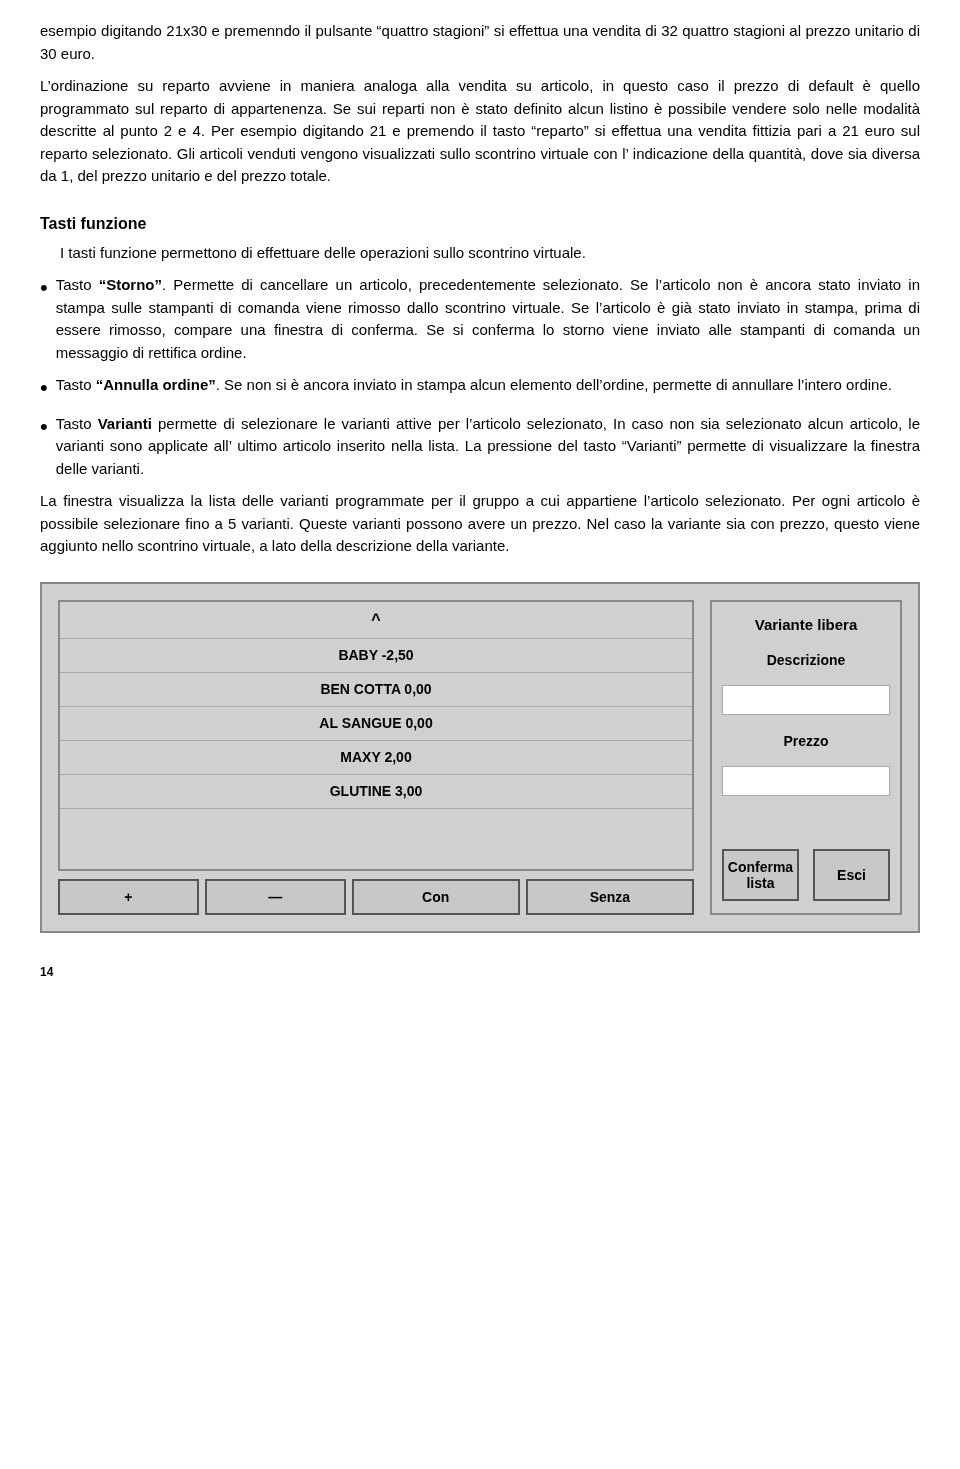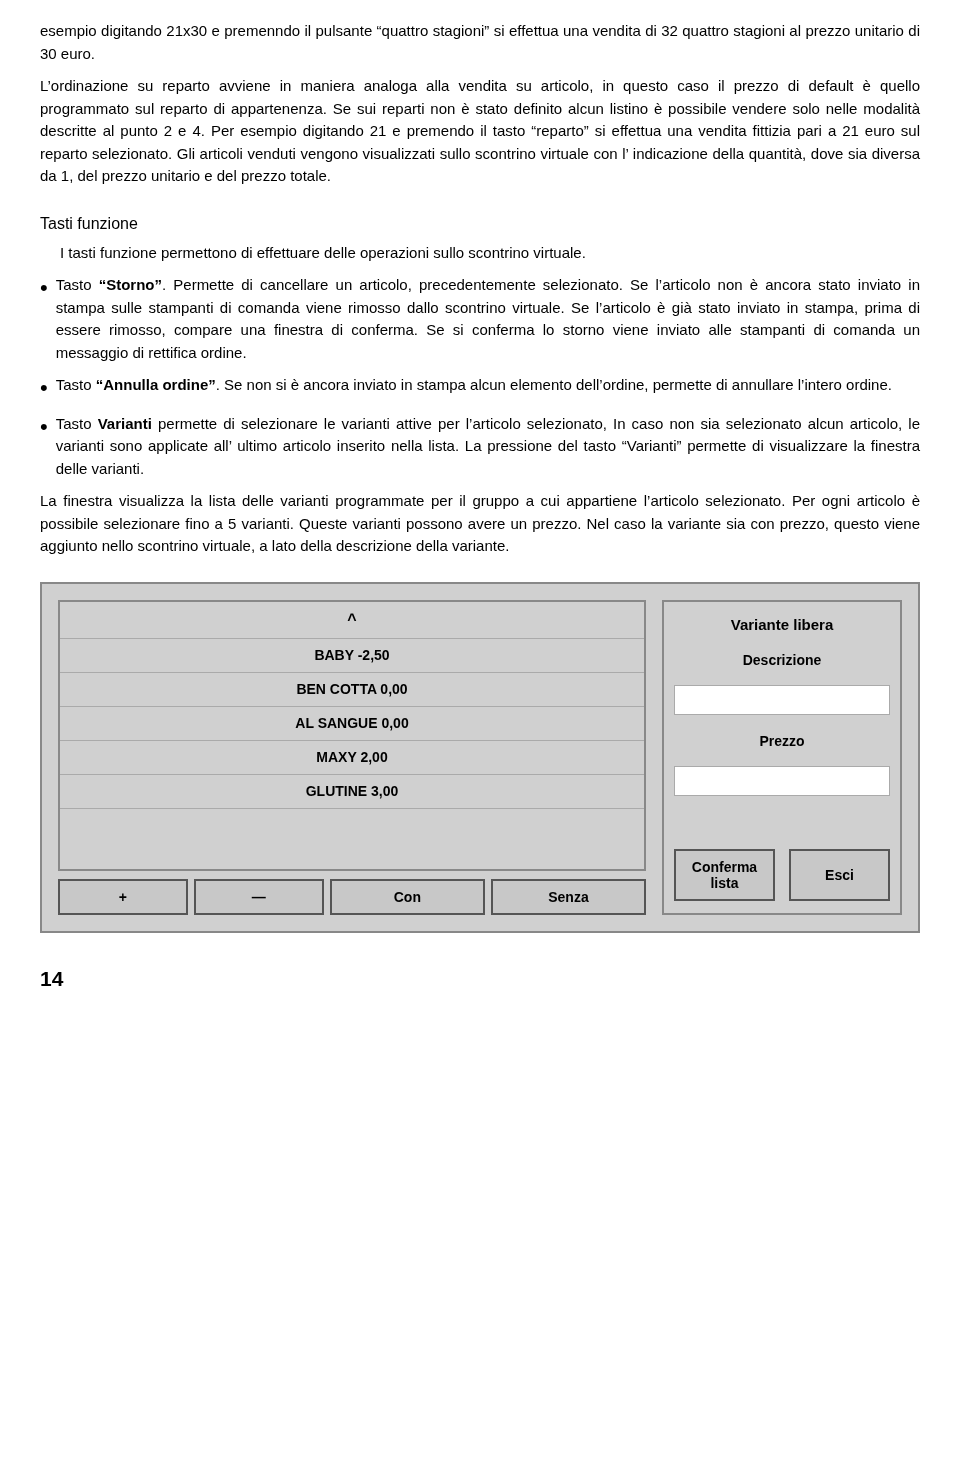--- a/index.html
+++ b/index.html
@@ -18,21 +18,21 @@
       padding: 20px 40px 40px 40px;
       line-height: 1.5;
     }
 
     .text-block {
       text-align: justify;
       margin-bottom: 10px;
     }
 
     .section-title {
-      font-weight: normal;
+      font-weight: bold;
       font-size: 16px;
       margin-top: 24px;
       margin-bottom: 6px;
     }
 
     .indent {
       margin-left: 20px;
     }
 
     .bullet-item {
@@ -121,21 +121,21 @@
 
     .btn-con {
       flex: 1.2;
     }
 
     .btn-senza {
       flex: 1.2;
     }
 
     .right-panel {
-      width: 240px;
+      width: 192px;
       display: flex;
       flex-direction: column;
       gap: 10px;
       border: 2px solid #888;
       background: #d0d0d0;
       padding: 12px 10px;
     }
 
     .right-panel-title {
       font-weight: bold;
@@ -169,21 +169,21 @@
     .btn-confirma {
       flex: 1;
     }
 
     .btn-esci {
       flex: 1;
     }
 
     .page-number {
       margin-top: 30px;
-      font-size: 21px;
+      font-size: 12px;
       font-weight: bold;
     }
 
     .spacer-row {
       height: 60px;
     }
   </style>
 </head>
 <body>
 

